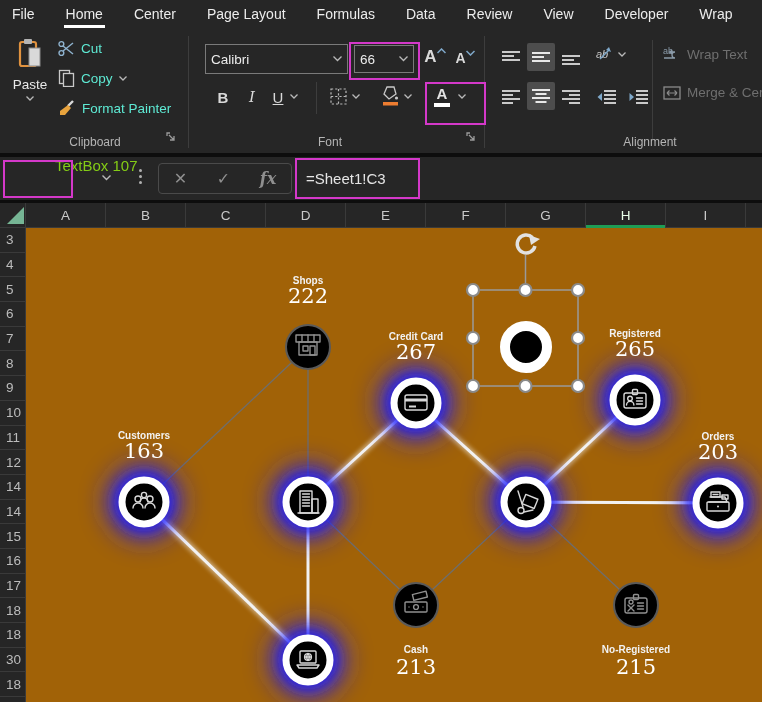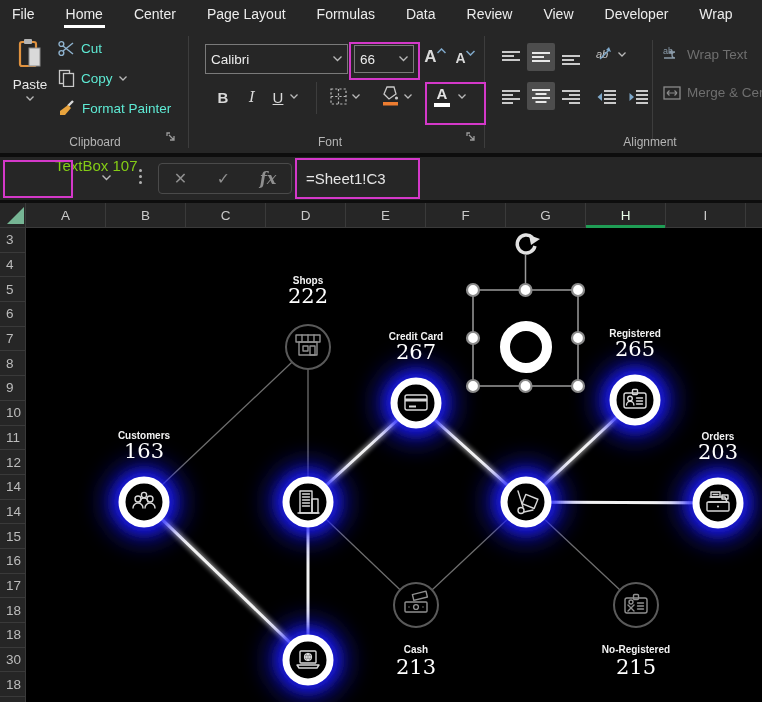--- a/index.html
+++ b/index.html
@@ -48,21 +48,21 @@
   .colcell { width:80px; height:100%; display:flex; align-items:center; justify-content:center;
     font-size:13.5px; color:#c9c9c9; border-right:1px solid #3a3a3a; position:relative; }
   .colcell.active { color:#e9ffe9; }
   .colcell.active::after { content:""; position:absolute; left:0; right:0; bottom:-1px; height:3px; background:#1f9d55; }
   .colfill { flex:1; }
   
   .body { position:absolute; left:0; top:228px; width:762px; height:474px; display:flex; }
   .rowheads { width:26px; height:474px; background:#262626; overflow:hidden; }
   .rownum { width:26px; height:24.7px; font-size:13.5px; color:#bcbcbc; padding-left:6px; display:flex; align-items:center;
     border-bottom:1px solid #3a3a3a; border-right:1px solid #3a3a3a; }
-  .canvas { position:relative; width:736px; height:474px; background:#000000; }
+  .canvas { position:relative; width:736px; height:474px; background:#a16207; }
   .canvas svg { position:absolute; left:0; top:0; }
   
   .anno { position:absolute; border:2px solid #d438c9; z-index:60; pointer-events:none; }
   
   .bold15 { font-weight:bold; font-size:15px; color:#d9d9d9; }
   .ital15 { font-family:"DejaVu Serif", serif; font-style:italic; font-size:15px; color:#d9d9d9; }
   .und15 { font-size:15px; color:#d9d9d9; text-decoration:underline; }
 </style>
 </head>
 <body>

